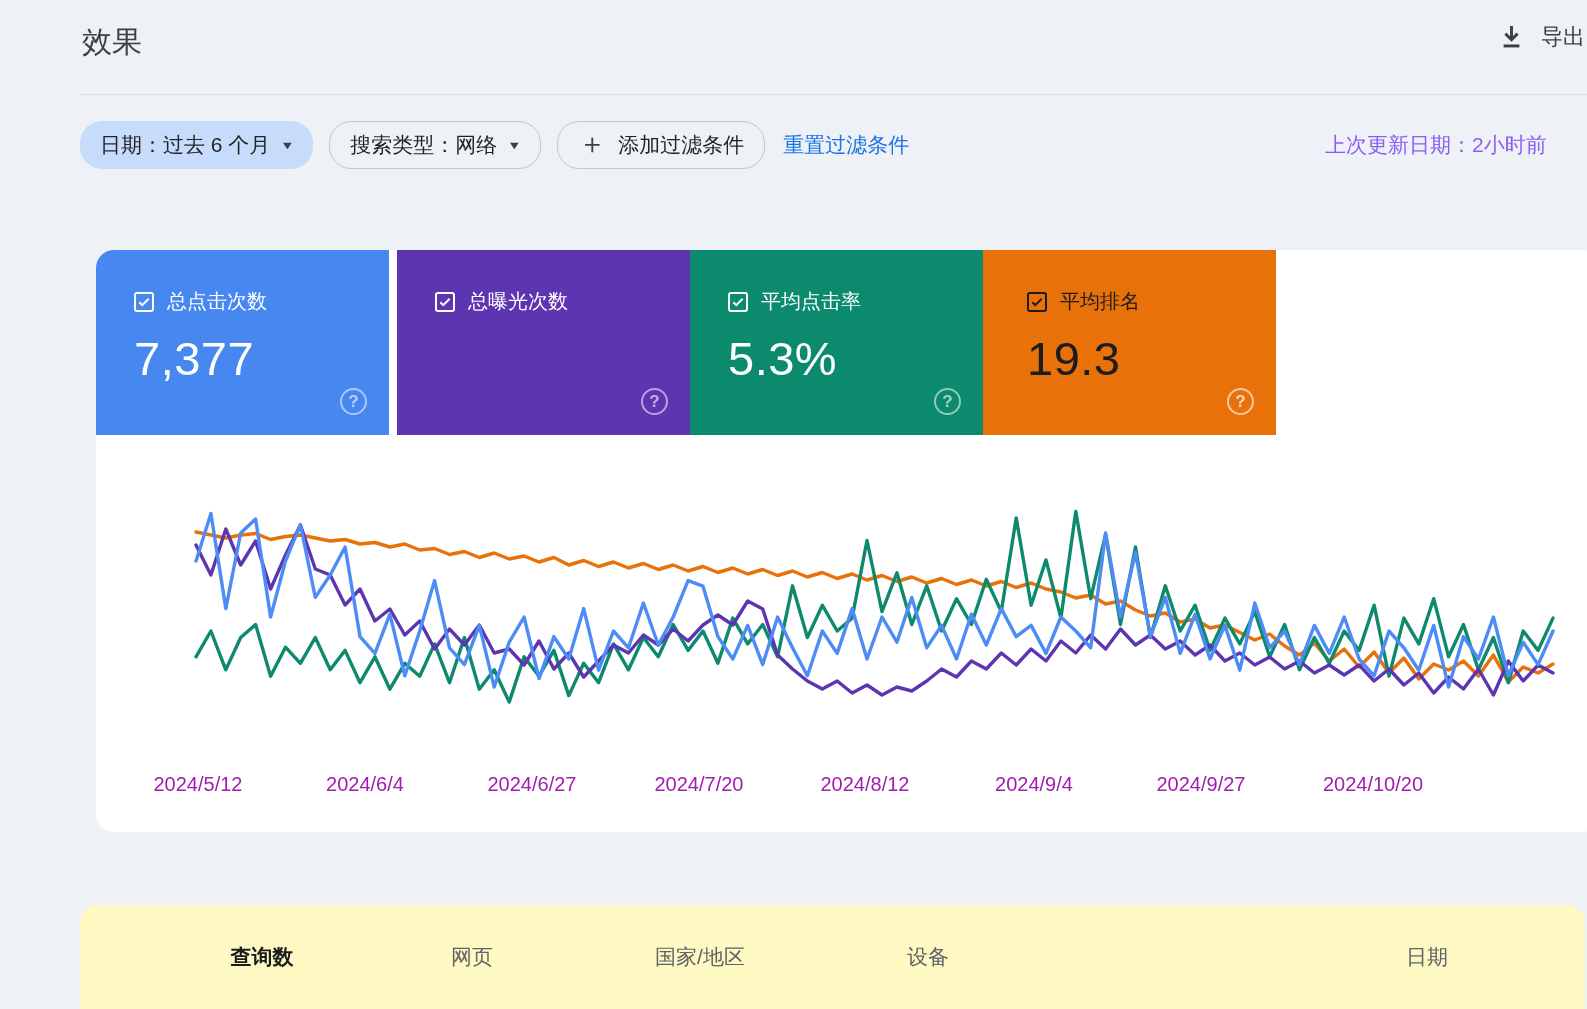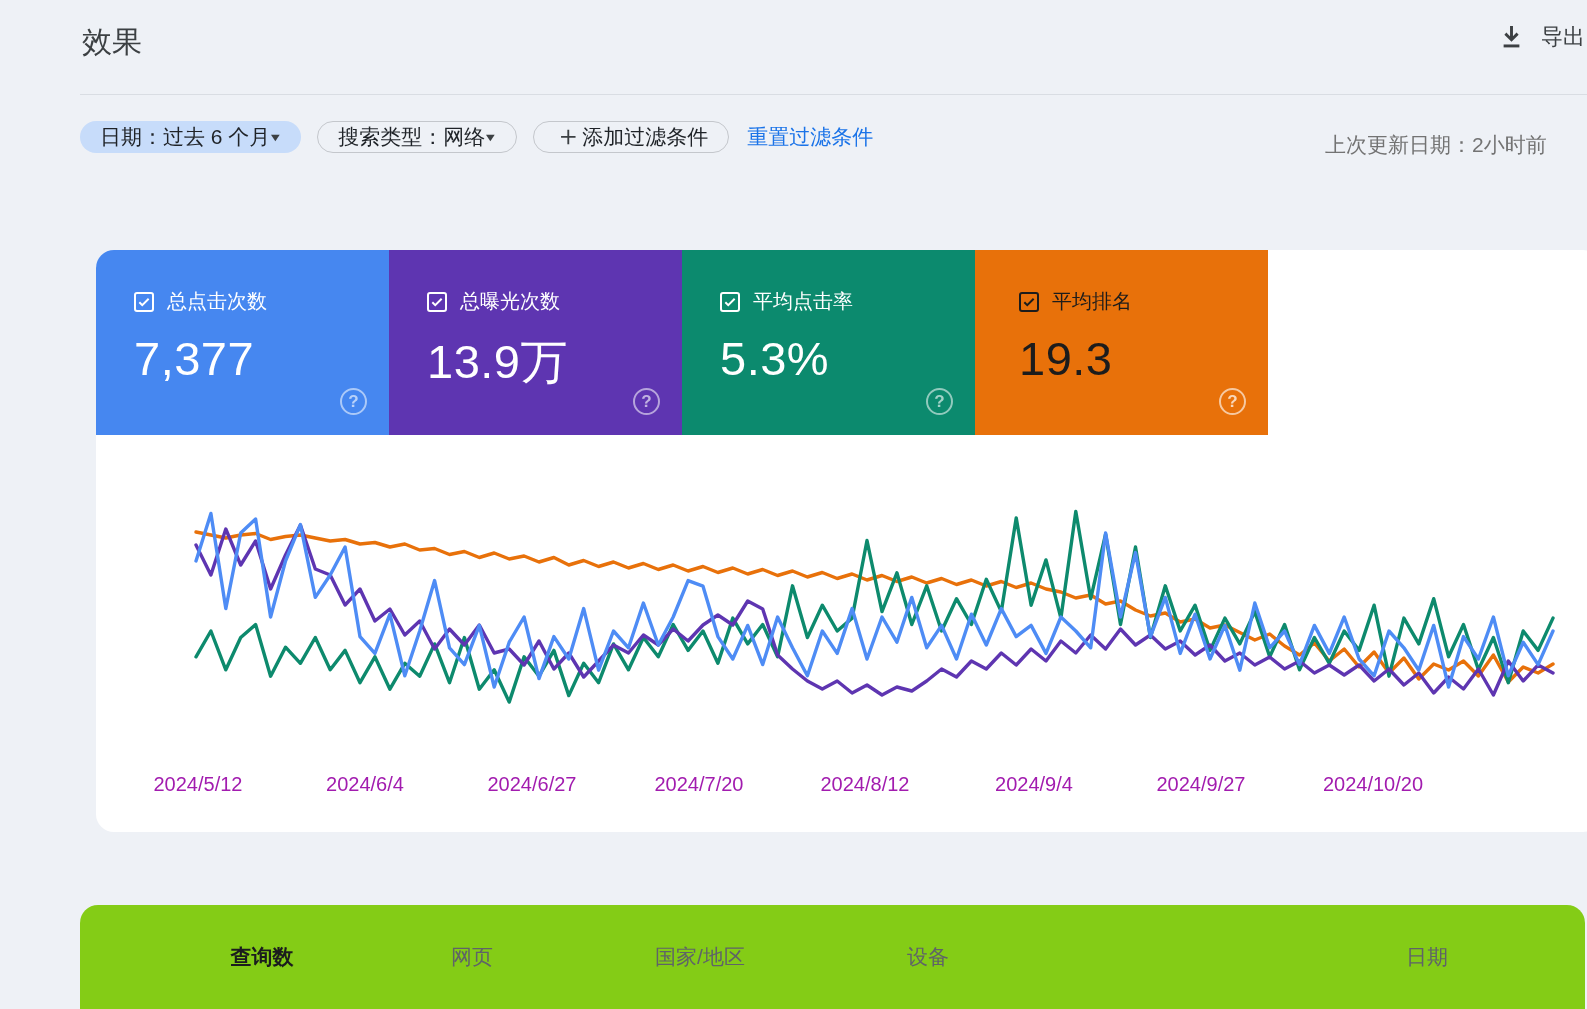--- a/index.html
+++ b/index.html
@@ -10,30 +10,30 @@
     font-family:"Liberation Sans","DejaVu Sans",sans-serif;
     color:#202124;
   }
   .page-title { position:absolute; left:82px; top:22px; font-size:30px; color:#3c4043; font-weight:400; }
   .export-btn { position:absolute; left:1498px; top:22px; display:flex; align-items:center; gap:16px; cursor:pointer; }
   .export-label { font-size:22px; color:#3c4043; white-space:nowrap; }
   .header-divider { position:absolute; left:80px; top:94px; width:1507px; height:1px; background:#d9dde3; }
 
   .filter-row { position:absolute; left:80px; top:121px; display:flex; align-items:center; gap:16px; }
   .chip {
-    height:32px; display:inline-flex; align-items:center; 
+    height:48px; display:inline-flex; align-items:center; gap:12px;
     padding:8px 20px; border-radius:22px; font-size:21px; color:#1f2328;
     cursor:pointer; white-space:nowrap;
   }
   .chip.filled { background:#c7dcfa; }
   .chip.outlined { border:1px solid #c4c7cc; background:transparent; }
   .chip .arrow { font-size:11px; color:#3c4043; transform:scaleX(1.35); }
   .chip .plus { font-size:28px; font-weight:300; color:#3c4043; line-height:1; margin-top:-3px; }
   .reset-link { margin-left:2px; font-size:21px; color:#1a73e8; cursor:pointer; white-space:nowrap; }
-  .last-updated { position:absolute; left:1325px; top:131px; font-size:21px; color:#737373; white-space:nowrap; }
+  .last-updated { position:absolute; left:1325px; top:131px; font-size:21px; color:#8b5cf6; white-space:nowrap; }
 
   .main-card {
     position:absolute; left:96px; top:250px; width:1505px; height:582px;
     background:#ffffff; border-radius:18px; overflow:hidden;
   }
   .metric-row { position:absolute; left:0; top:0; display:flex; }
   .metric-card { width:293px; height:185px; position:relative; padding:38px 0 0 38px; cursor:pointer; }
   .metric-head { display:flex; align-items:center; gap:13px; }
   .cb {
     width:20px; height:20px; border:2px solid currentColor; border-radius:3px;
@@ -49,21 +49,21 @@
   }
   .metric-card.dark-text .help { border-color:rgba(255,255,255,0.62); color:rgba(255,255,255,0.72); }
 
   .chart-wrap { position:absolute; left:0; top:210px; width:1505px; height:330px; }
   .x-axis { position:absolute; left:0; top:523px; width:1505px; height:30px; }
   .x-tick { position:absolute; top:0; width:160px; margin-left:-80px; text-align:center;
             font-size:20px; color:#a21caf; white-space:nowrap; }
 
   .tab-card {
     position:absolute; left:80px; top:905px; width:1505px; height:104px;
-    background:#84cc16; border-radius:18px 18px 0 0;
+    background:#fef9c3; border-radius:18px 18px 0 0;
   }
   .tab { position:absolute; top:0; width:200px; height:104px; display:flex;
          align-items:center; justify-content:center; font-size:21px; color:#5f6368; cursor:pointer; }
   .tab.active { color:#1b1c1e; font-weight:700; }
 </style>
 </head>
 <body>
 
 <div class="page-title">效果</div>
 
@@ -102,30 +102,29 @@
         <span class="cb">
           <svg width="14" height="14" viewBox="0 0 24 24">
               <path d="M4 12.5l5 5L20 6.5" fill="none" stroke="currentColor" stroke-width="3.4"></path>
             </svg>
         </span>
         <span class="metric-label">总点击次数</span>
       </div>
       <div class="metric-value">7,377</div>
       <div class="help">?</div>
     </div>
-    <div class="metric-card" style="background: rgb(94, 53, 177); color: rgb(255, 255, 255);">
+    <div class="metric-card" style="background: rgb(94, 53, 177); color: rgb(255, 255, 255); margin-left: 8px;">
       <div class="metric-head">
         <span class="cb">
           <svg width="14" height="14" viewBox="0 0 24 24">
               <path d="M4 12.5l5 5L20 6.5" fill="none" stroke="currentColor" stroke-width="3.4"></path>
             </svg>
         </span>
         <span class="metric-label">总曝光次数</span>
       </div>
-      <div class="metric-value">13.9万</div>
       <div class="help">?</div>
     </div>
     <div class="metric-card" style="background: rgb(12, 138, 110); color: rgb(255, 255, 255);">
       <div class="metric-head">
         <span class="cb">
           <svg width="14" height="14" viewBox="0 0 24 24">
               <path d="M4 12.5l5 5L20 6.5" fill="none" stroke="currentColor" stroke-width="3.4"></path>
             </svg>
         </span>
         <span class="metric-label">平均点击率</span>

